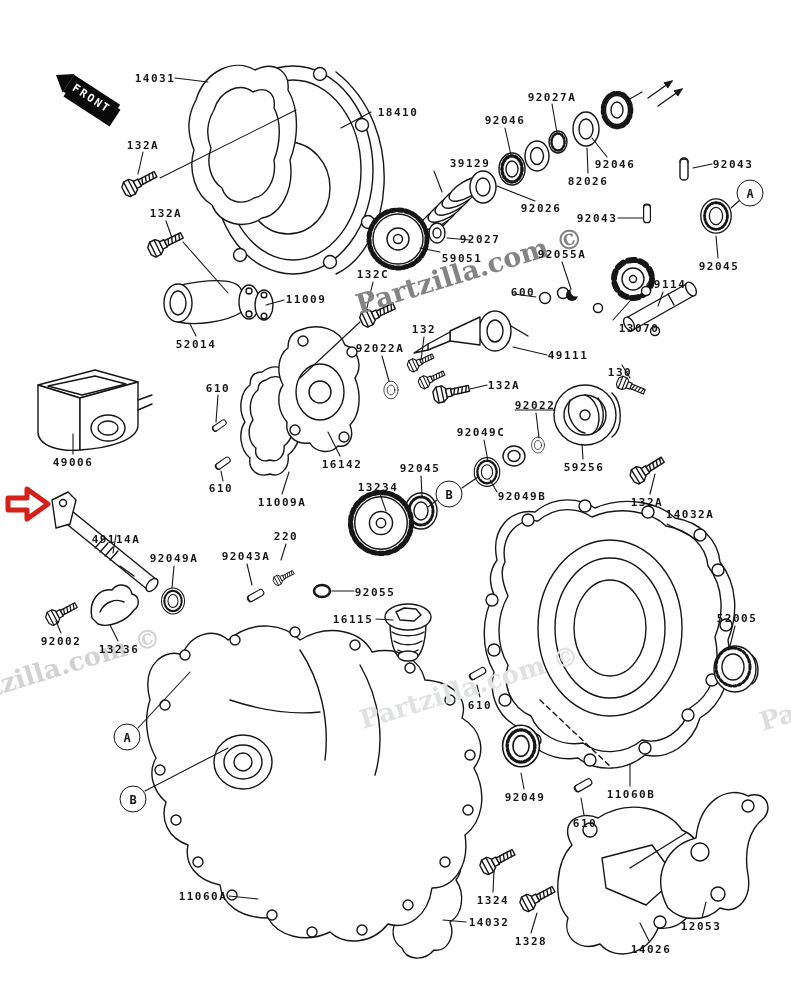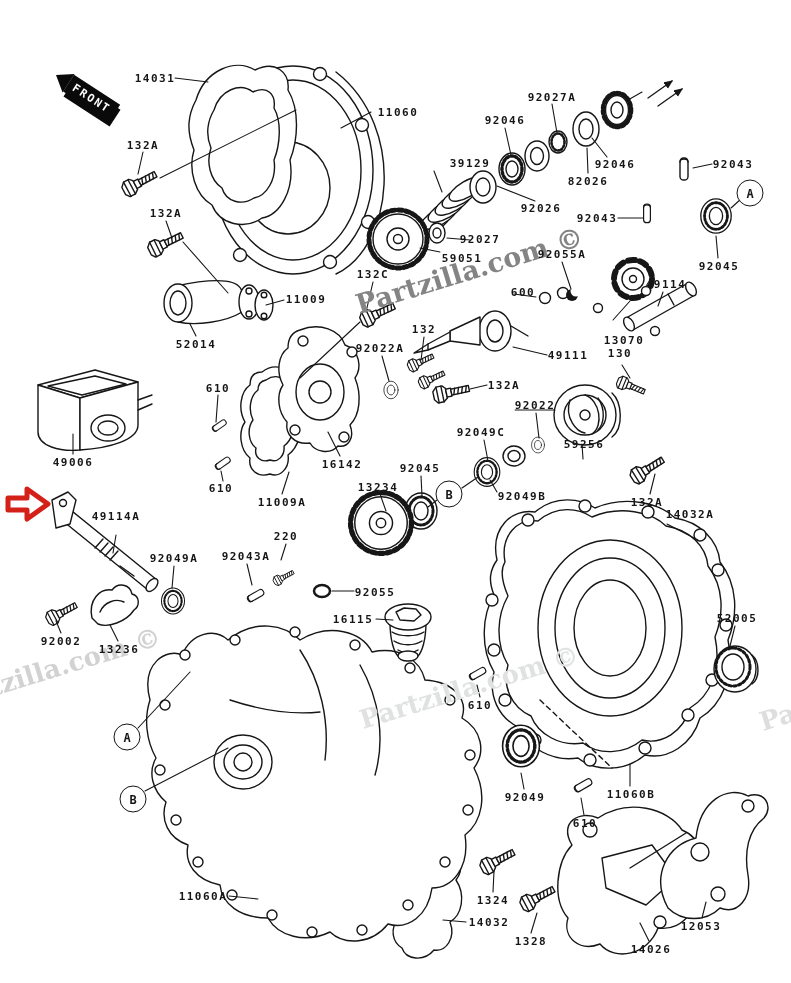--- a/index.html
+++ b/index.html
@@ -400,60 +400,60 @@
     <div class="front-body">FRONT</div>
   </div>
 
   <div class="watermark wm-center">Partzilla.com ©</div>
   <div class="watermark wm-bl">Partzilla.com ©</div>
   <div class="watermark wm-bc">Partzilla.com ©</div>
   <div class="watermark wm-r">Partzilla.com ©</div>
 
   <div>
       <div class="plabel" style="left: 155px; top: 78px;">14031</div>
-      <div class="plabel" style="left: 398px; top: 112px;">11060</div>
+      <div class="plabel" style="left: 398px; top: 112px;">18410</div>
       <div class="plabel" style="left: 143px; top: 145px;">132A</div>
       <div class="plabel" style="left: 166px; top: 213px;">132A</div>
       <div class="plabel" style="left: 552px; top: 97px;">92027A</div>
       <div class="plabel" style="left: 505px; top: 120px;">92046</div>
       <div class="plabel" style="left: 434px; top: 163px; margin-left: 36px;">39129</div>
       <div class="plabel" style="left: 615px; top: 164px;">92046</div>
       <div class="plabel" style="left: 588px; top: 181px;">82026</div>
       <div class="plabel" style="left: 733px; top: 164px;">92043</div>
       <div class="plabel" style="left: 541px; top: 208px;">92026</div>
       <div class="plabel" style="left: 597px; top: 218px;">92043</div>
       <div class="plabel" style="left: 480px; top: 239px;">92027</div>
       <div class="plabel" style="left: 462px; top: 258px;">59051</div>
       <div class="plabel" style="left: 562px; top: 254px;">92055A</div>
       <div class="plabel" style="left: 523px; top: 292px;">600</div>
       <div class="plabel" style="left: 719px; top: 266px;">92045</div>
       <div class="plabel" style="left: 666px; top: 284px;">49114</div>
       <div class="plabel" style="left: 373px; top: 274px;">132C</div>
-      <div class="plabel" style="left: 624px; top: 328px; margin-top: 12px;">13070</div>
-      <div class="plabel" style="left: 620px; top: 353px;">130</div>
+      <div class="plabel" style="left: 639px; top: 328px;">13070</div>
+      <div class="plabel" style="left: 620px; top: 372px;">130</div>
       <div class="plabel" style="left: 424px; top: 329px;">132</div>
       <div class="plabel" style="left: 380px; top: 348px;">92022A</div>
       <div class="plabel" style="left: 568px; top: 355px;">49111</div>
       <div class="plabel" style="left: 306px; top: 299px;">11009</div>
       <div class="plabel" style="left: 196px; top: 344px;">52014</div>
       <div class="plabel" style="left: 218px; top: 388px;">610</div>
       <div class="plabel" style="left: 504px; top: 385px;">132A</div>
       <div class="plabel" style="left: 535px; top: 405px; text-decoration: underline;">92022</div>
       <div class="plabel" style="left: 481px; top: 432px;">92049C</div>
       <div class="plabel" style="left: 73px; top: 462px;">49006</div>
       <div class="plabel" style="left: 342px; top: 464px;">16142</div>
       <div class="plabel" style="left: 420px; top: 468px;">92045</div>
-      <div class="plabel" style="left: 584px; top: 444px; text-align: right;">59256</div>
+      <div class="plabel" style="left: 584px; top: 467px; text-align: right;">59256</div>
       <div class="plabel" style="left: 221px; top: 488px;">610</div>
       <div class="plabel" style="left: 282px; top: 502px;">11009A</div>
       <div class="plabel" style="left: 378px; top: 487px;">13234</div>
       <div class="plabel" style="left: 522px; top: 496px;">92049B</div>
       <div class="plabel" style="left: 647px; top: 502px;">132A</div>
       <div class="plabel" style="left: 690px; top: 514px;">14032A</div>
-      <div class="plabel" style="left: 116px; top: 516px;">49114A</div>
+      <div class="plabel" style="left: 116px; top: 539px;">49114A</div>
       <div class="plabel" style="left: 286px; top: 536px;">220</div>
       <div class="plabel" style="left: 174px; top: 558px;">92049A</div>
       <div class="plabel" style="left: 246px; top: 556px;">92043A</div>
       <div class="plabel" style="left: 375px; top: 592px;">92055</div>
       <div class="plabel" style="left: 353px; top: 619px;">16115</div>
       <div class="plabel" style="left: 61px; top: 641px;">92002</div>
       <div class="plabel" style="left: 119px; top: 649px;">13236</div>
       <div class="plabel" style="left: 737px; top: 618px;">52005</div>
       <div class="plabel" style="left: 480px; top: 705px;">610</div>
       <div class="plabel" style="left: 525px; top: 797px;">92049</div>

